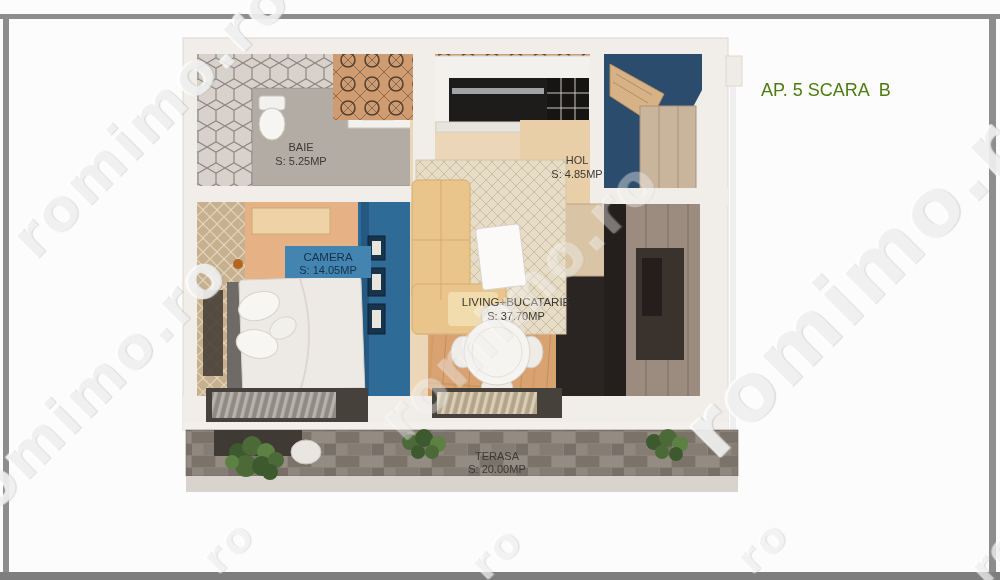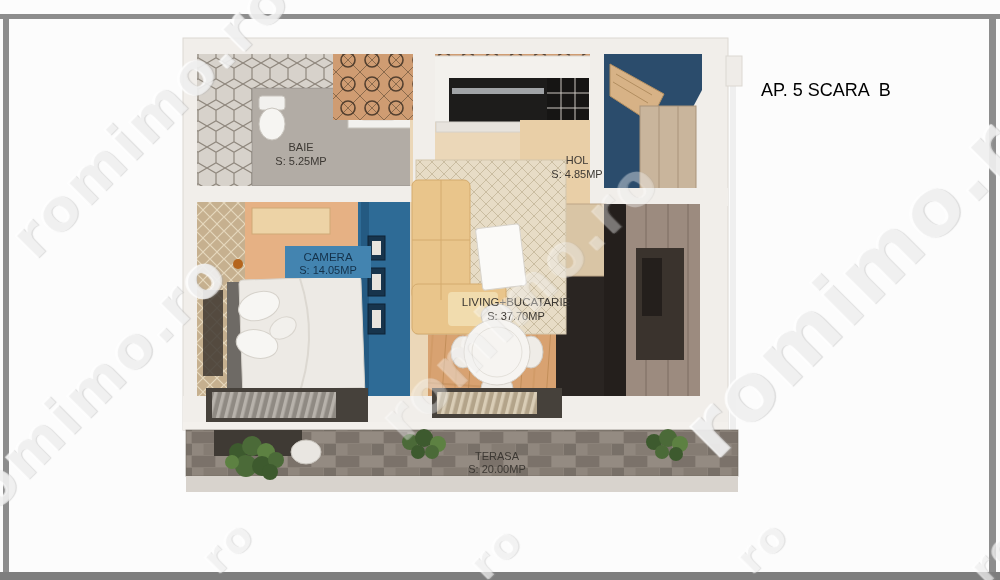--- a/index.html
+++ b/index.html
@@ -4,21 +4,21 @@
 <style>
   html,body{margin:0;padding:0;background:#ffffff;}
   .canvas{position:relative;width:1000px;height:580px;background:#fcfcfc;overflow:hidden;
           font-family:"Liberation Sans",sans-serif;}
   
   .frame-top{position:absolute;left:0;top:14px;width:1000px;height:5px;background:#8d8d8d;}
   .frame-left{position:absolute;left:3px;top:14px;width:6px;height:558px;background:#8d8d8d;}
   .frame-right{position:absolute;left:989px;top:14px;width:7px;height:558px;background:#8d8d8d;}
   .frame-bottom{position:absolute;left:0;top:572px;width:1000px;height:8px;background:#7e7e7e;}
   
-  .header{position:absolute;left:761px;top:33px;font-size:18px;line-height:23px;color:#000000;
+  .header{position:absolute;left:761px;top:33px;font-size:18px;line-height:23px;color:#4d7c0f;
           white-space:pre;}
   
   .plan{position:absolute;left:0;top:0;width:1000px;height:580px;}
   .lbl{font-family:"Liberation Sans",sans-serif;font-size:11px;fill:#3c3833;}
   .lbl-big{font-size:11.5px;}
   .lbl-blue{fill:#14324b;}
   
   .wm{position:absolute;transform:translate(-50%,-50%) rotate(-45deg);
       color:rgba(255,255,255,0.55);font-weight:700;letter-spacing:3px;font-size:58px;
       text-shadow:1px 1px 1px rgba(168,168,168,0.38),-1px -1px 1px rgba(255,255,255,0.75);

